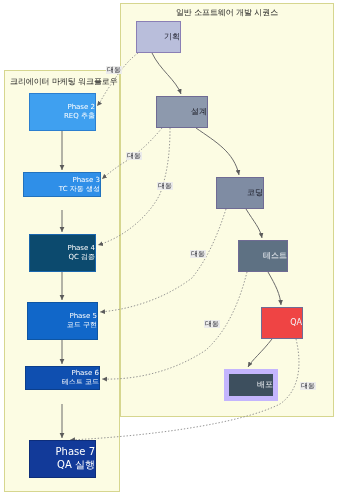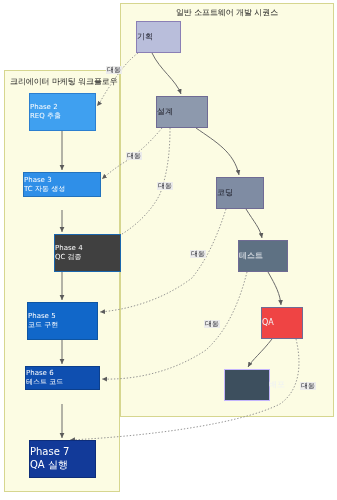--- a/index.html
+++ b/index.html
@@ -35,38 +35,38 @@
     color: #1a1a1a;
     white-space: nowrap;
     letter-spacing: -0.1px;
     text-align: center;
   }
   .node {
     position: absolute;
     box-sizing: border-box;
     display: flex;
     flex-direction: column;
-    align-items: flex-start;
+    align-items: flex-end;
     justify-content: center;
     text-align: center;
     line-height: 1.28;
     white-space: nowrap;
   }
   .node .ln {
     display: block;
   }
   .n-plan   { background:#b9bedb; border:1px solid #8a7fb5; color:#1c1c28; }
   .n-grey   { background:#8d99ad; border:1px solid #6f6b94; color:#1b1b24; }
   .n-grey2  { background:#7f8ca3; border:1px solid #6f6b94; color:#161620; }
   .n-slate  { background:#5e7183; border:1px solid #6f6b94; color:#f2f4f7; }
   .n-slate2 { background:#ef4444; border:1px solid #6f6b94; color:#f2f4f7; }
-  .n-dark   { background:#3d4f5e; border:1px solid #c4b5fd; color:#eef1f4;padding-left:44px; }
+  .n-dark   { background:#3d4f5e; border:5px solid #c4b5fd; color:#eef1f4;padding-left:44px; }
   .b-1 { background:#3fa0f0; border:1px solid #2b7fd0; color:#ffffff; }
   .b-2 { background:#2f8fe8; border:1px solid #2272bd; color:#ffffff; }
-  .b-3 { background:#404040; border:1px solid #1a66ad; color:#ffffff;margin-left:25px; }
+  .b-3 { background:#0c4a6e; border:1px solid #1a66ad; color:#ffffff; }
   .b-4 { background:#1167c9; border:1px solid #0e55a3; color:#ffffff; }
   .b-5 { background:#0f4fb0; border:1px solid #0c3f8c; color:#ffffff; }
   .b-6 { background:#123a99; border:1px solid #0d2d7a; color:#ffffff; }
   .edge-label {
     position: absolute;
     font-size: 7px;
     color: #22222c;
     background: #ececeb;
     padding: 0px 1px;
     white-space: nowrap;

